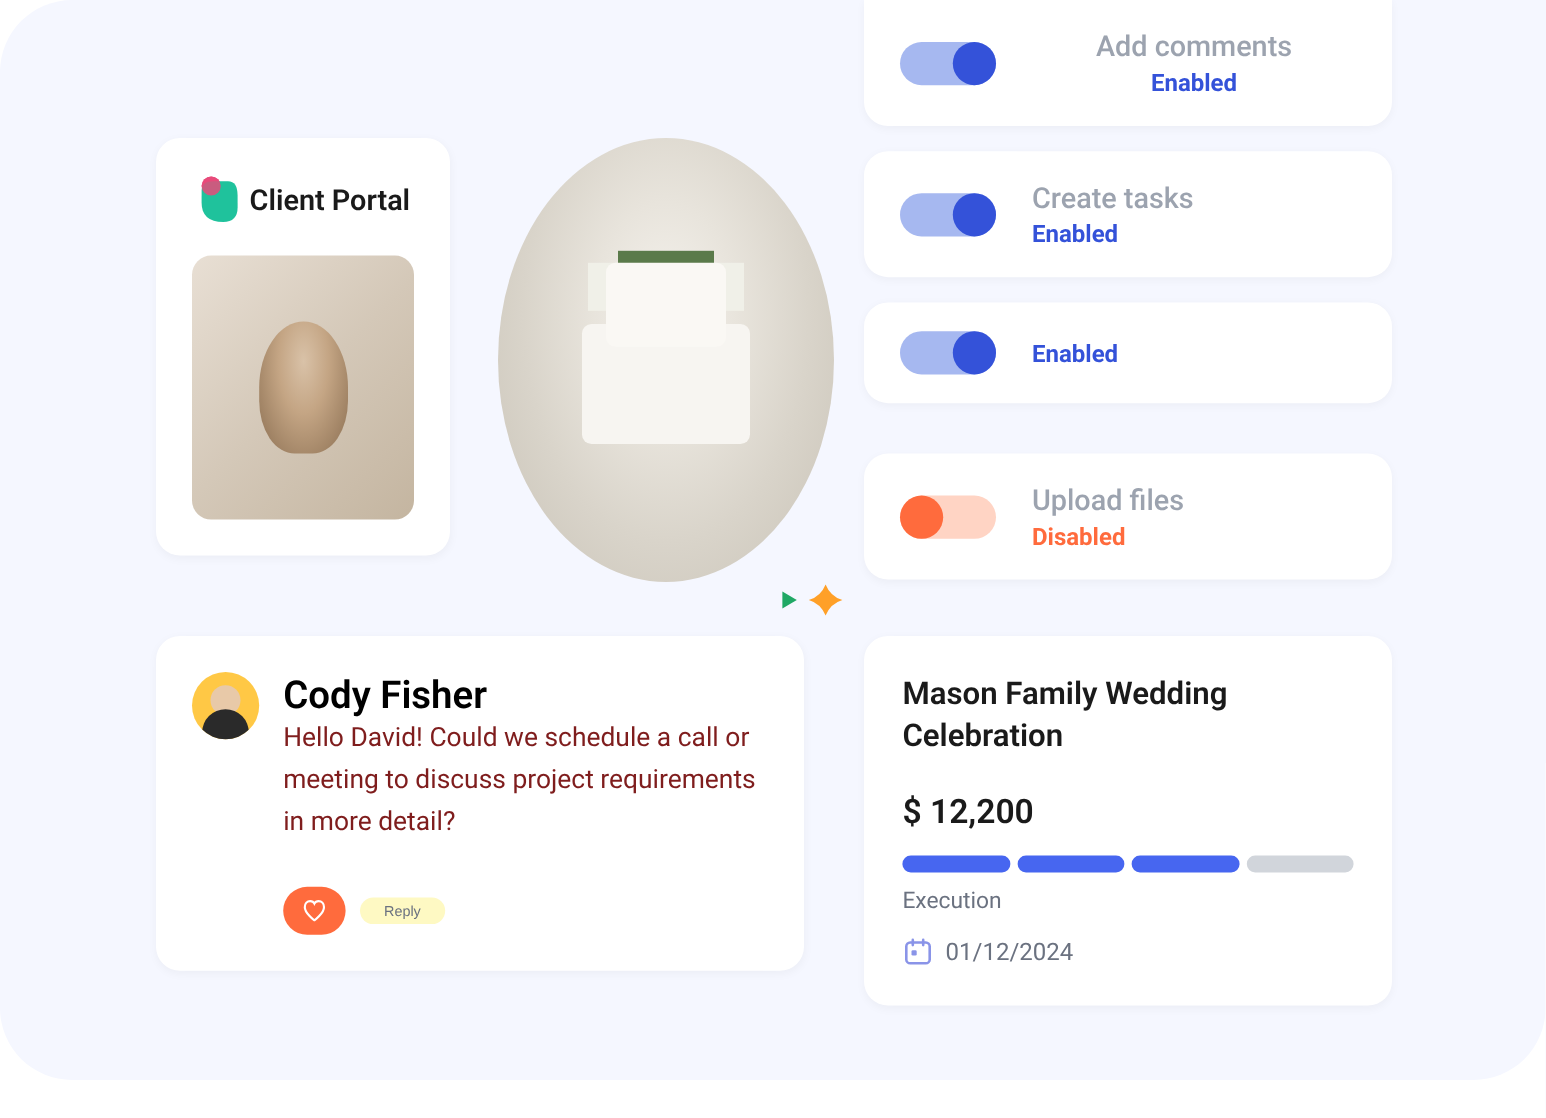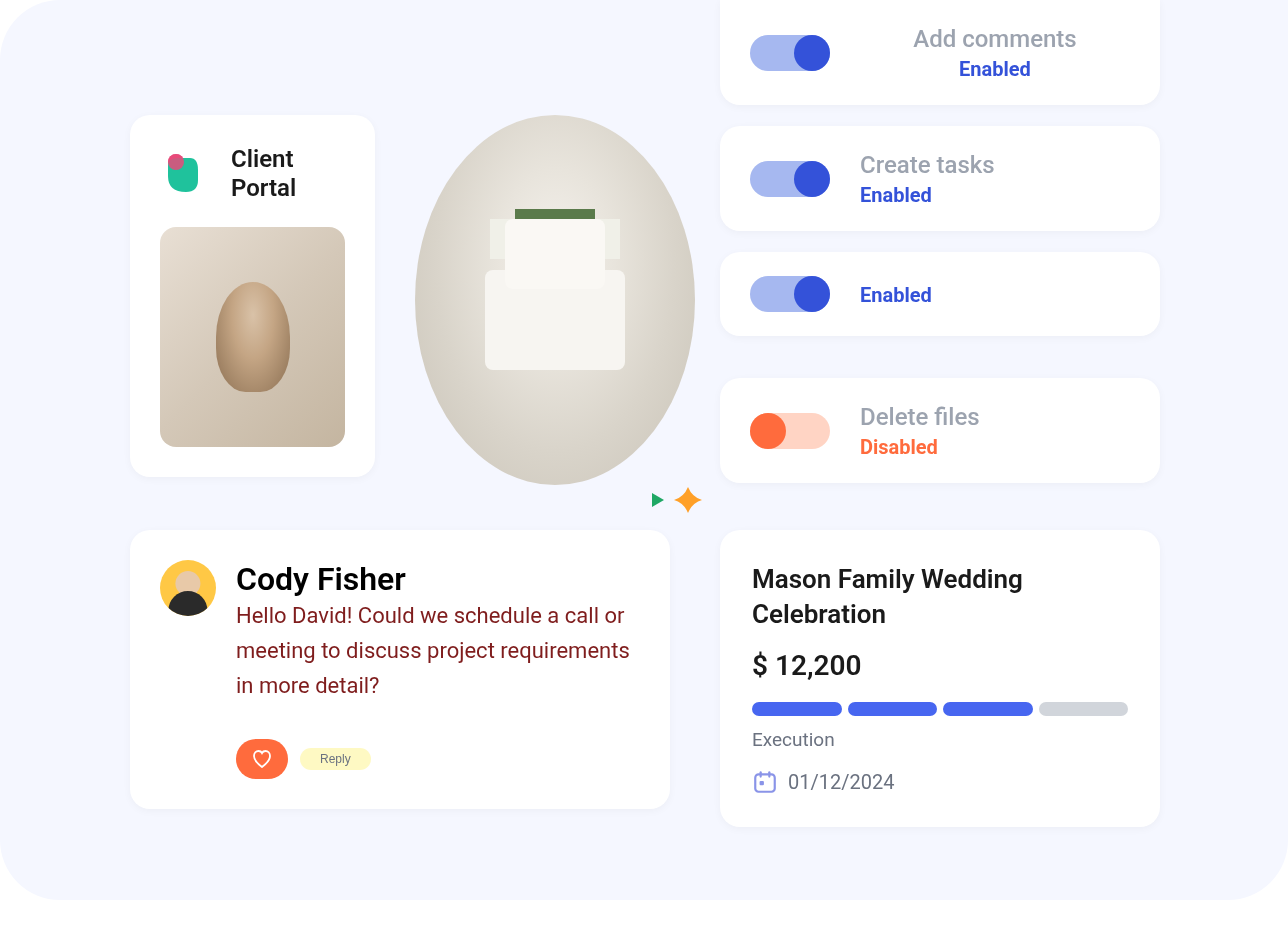--- a/index.html
+++ b/index.html
@@ -29,21 +29,21 @@
     
     .portal-card {
       left: 130px;
       top: 115px;
       width: 245px;
       padding: 30px;
     }
     .portal-header {
       display: flex;
       align-items: center;
-      gap: 27px;
+      gap: 4px;
       margin-bottom: 24px;
     }
     .portal-logo { width: 44px; height: 44px; position: relative; }
     .portal-title {
       font-size: 24px;
       font-weight: 600;
       color: #1a1a1a;
       line-height: 1.2;
     }
     .portal-avatar {
@@ -223,21 +223,21 @@
       left: 720px;
       top: 530px;
       width: 440px;
       padding: 32px;
     }
     .project-title {
       font-size: 26px;
       font-weight: 600;
       color: #1a1a1a;
       line-height: 1.35;
-      margin-bottom: 17px;
+      margin-bottom: 28px;
     }
     .project-amount {
       font-size: 28px;
       font-weight: 600;
       color: #1a1a1a;
       margin-bottom: 20px;
     }
     .progress-bar {
       display: flex;
       gap: 6px;
@@ -315,21 +315,21 @@
     <div class="toggle-text">
       <div class="toggle-status enabled">Enabled</div>
     </div>
   </div>
 
   <div class="card toggle-card t4">
     <div class="toggle-switch off">
         <div class="toggle-knob"></div>
       </div>
     <div class="toggle-text">
-      <div class="toggle-label">Delete files</div>
+      <div class="toggle-label">Upload files</div>
       <div class="toggle-status disabled">Disabled</div>
     </div>
   </div>
 
   <div class="sparkle-deco">
     <svg viewBox="0 0 60 30" width="60" height="30">
       <path d="M 2 8 L 14 15 L 2 22 Z" fill="#1fa865"></path>
       <path d="M 38 2 Q 42 12 52 15 Q 42 18 38 28 Q 34 18 24 15 Q 34 12 38 2 Z" fill="#ffa028"></path>
     </svg>
   </div>

